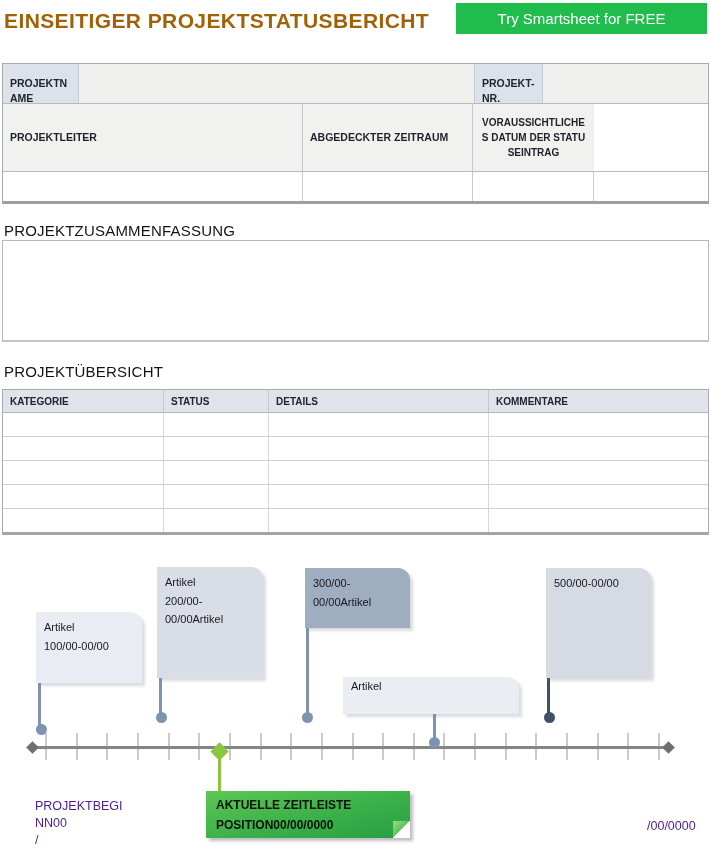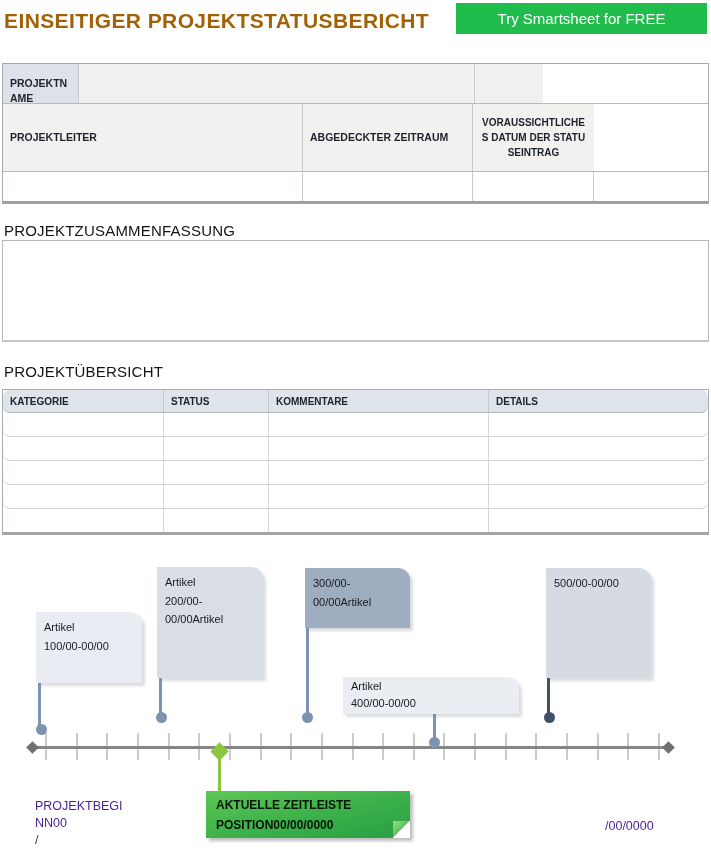--- a/index.html
+++ b/index.html
@@ -46,21 +46,21 @@
   #summary-box{
     position:absolute;left:2px;top:240px;width:705px;height:99px;background:#fff;
     border:1px solid #b5b8bd;border-bottom:2px solid #c3c5c9;
   }
 
   
   .otable{
     position:absolute;left:2px;top:389px;width:705px;background:#fff;
     border:1px solid #a6aab1;border-bottom:3px solid #a2a5aa;
   }
-  .orow{display:grid;grid-template-columns:161px 105px 220px 1fr;border-radius:7px;}
+  .orow{display:grid;grid-template-columns:161px 105px 220px 1fr;}
   .ohead{height:22px;background:#dfe3ea;border-bottom:1px solid #b3b7be;}
   .ohc{font-size:10px;font-weight:bold;color:#20242e;display:flex;align-items:center;
        padding:0 7px;border-right:1px solid #c4c8cf;box-sizing:border-box;}
   .ohc:last-child{border-right:none;}
   .obody{height:23px;border-bottom:1px solid #ccd0d6;}
   .obody:last-child{border-bottom:none;}
   .obc{border-right:1px solid #d5d8dd;}
   .obc:last-child{border-right:none;}
 
   
@@ -92,20 +92,21 @@
 </head>
 <body>
 
 <div id="page-title">EINSEITIGER PROJEKTSTATUSBERICHT</div>
 <button id="cta" style="background-color: rgb(32, 189, 77);">Try Smartsheet for FREE</button>
 
 <div class="itable">
   <div class="irow r1">
     <div class="cell lab">PROJEKTNAME</div>
     <div class="cell val1"></div>
+    <div class="cell lab">PROJEKT-NR.</div>
     <div class="cell val1"></div>
   </div>
   <div class="irow r2">
     <div class="cell h2c">PROJEKTLEITER</div>
     <div class="cell h2c">ABGEDECKTER ZEITRAUM</div>
     <div class="cell h2c center breakall">VORAUSSICHTLICHES DATUM DER STATUSEINTRAG</div>
   </div>
   <div class="irow r3">
     <div class="cell v3"></div>
     <div class="cell v3"></div>
@@ -115,22 +116,22 @@
 </div>
 
 <div class="h-sec" style="top:222px">PROJEKTZUSAMMENFASSUNG</div>
 <div id="summary-box"></div>
 
 <div class="h-sec" style="top:363px">PROJEKTÜBERSICHT</div>
 <div class="otable">
   <div class="orow ohead">
     <div class="ohc">KATEGORIE</div>
     <div class="ohc">STATUS</div>
+    <div class="ohc">DETAILS</div>
     <div class="ohc">KOMMENTARE</div>
-    <div class="ohc">DETAILS</div>
   </div>
   <div class="orow obody">
       <div class="obc"></div>
       <div class="obc"></div>
       <div class="obc"></div>
       <div class="obc"></div>
     </div>
   <div class="orow obody">
       <div class="obc"></div>
       <div class="obc"></div>
@@ -179,21 +180,20 @@
     <div>Artikel</div>
     <div>200/00-</div>
     <div>00/00Artikel</div>
   </div>
   <div class="ms" style="left: 305px; top: 568px; width: 105px; height: 60px; background-color: rgb(159, 173, 193);">
     <div>300/00-</div>
     <div>00/00Artikel</div>
   </div>
   <div class="ms short" style="left: 343px; top: 677px; width: 176px; height: 37px; background-color: rgb(234, 237, 242);">
     <div>Artikel</div>
-    <div>400/00-00/00</div>
   </div>
   <div class="ms" style="left: 546px; top: 568px; width: 105px; height: 110px; background-color: rgb(213, 218, 227);">
     <div>500/00-00/00</div>
   </div>
 
   <div id="axis-ticks">
       <div class="tick" style="left: 45px; background: rgb(203, 203, 203);"></div>
       <div class="tick" style="left: 75.65px; background: rgb(203, 203, 203);"></div>
       <div class="tick" style="left: 106.3px; background: rgb(203, 203, 203);"></div>
       <div class="tick" style="left: 136.95px; background: rgb(203, 203, 203);"></div>
@@ -225,14 +225,14 @@
     <div>AKTUELLE ZEITLEISTE</div>
     <div>POSITION00/00/0000</div>
     <div class="fold"></div>
   </div>
 
   <div class="axis-label" style="left:35px;top:798px">
     <div>PROJEKTBEGI</div>
     <div>NN00</div>
     <div>/</div>
   </div>
-  <div class="axis-label" style="left:605px;top:818px">/00/0000</div>
+  <div class="axis-label" style="left:647px;top:818px">/00/0000</div>
 </div>
 
 </body></html>

